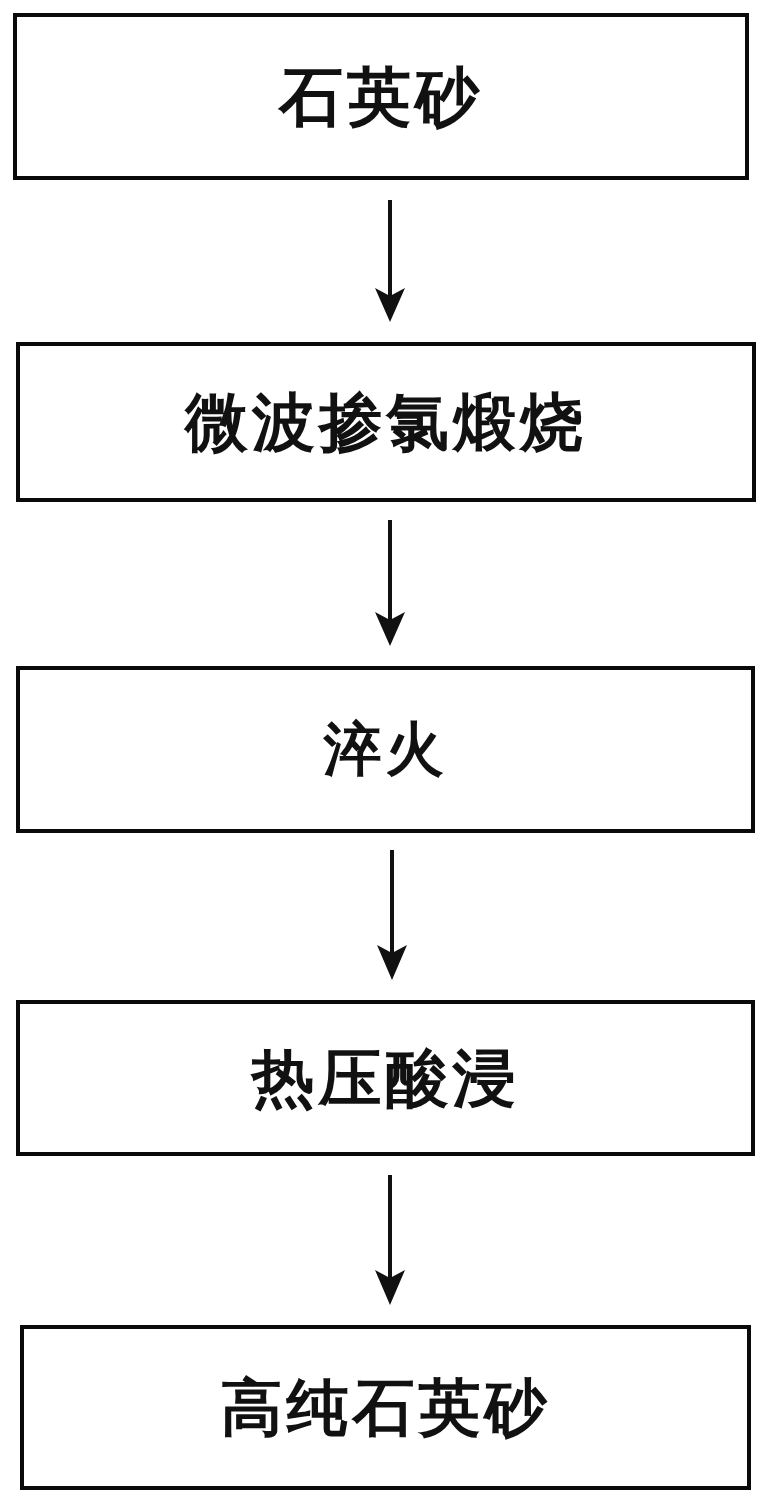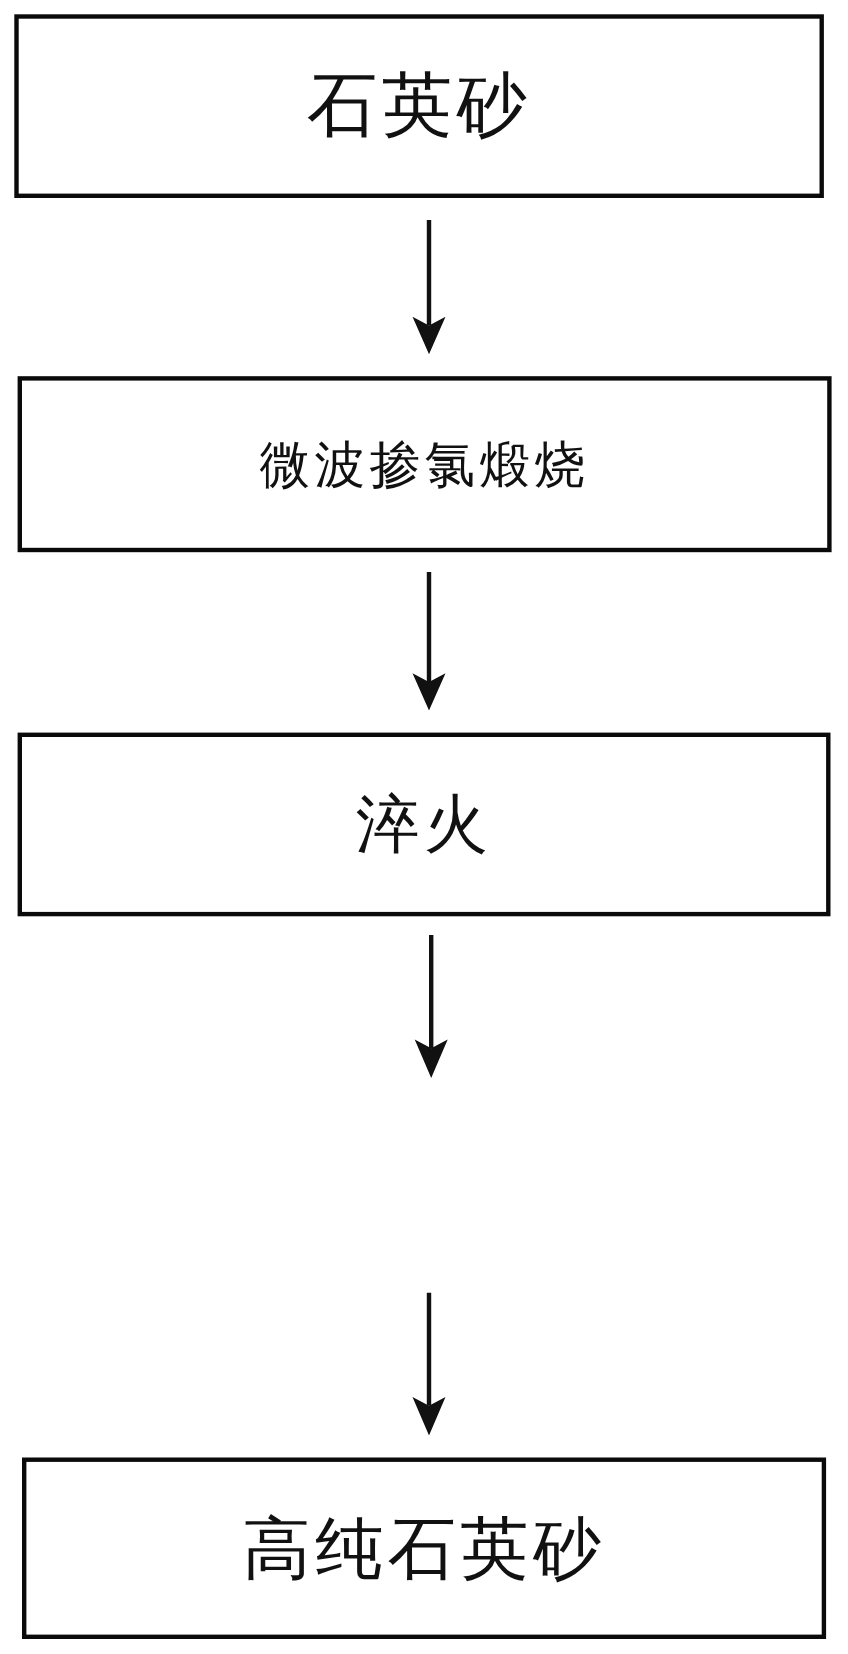--- a/index.html
+++ b/index.html
@@ -32,32 +32,32 @@
   }
 
   .node-label {
     font-family: "DejaVu Serif", "Liberation Serif", serif;
     font-size: 62px;
     line-height: 1.05;
     color: #111111;
     letter-spacing: 4px;
     white-space: nowrap;
     text-align: center;
-    font-weight: 400;
+    font-weight: 700;
   }
 
   
   #node-0 { left: 13px;  top: 13px;   width: 736px; height: 167px; }
   #node-1 { left: 16px;  top: 342px;  width: 740px; height: 160px; }
   #node-2 { left: 16px;  top: 666px;  width: 739px; height: 167px; }
   #node-3 { left: 16px;  top: 1000px; width: 739px; height: 156px; }
   #node-4 { left: 20px;  top: 1325px; width: 731px; height: 165px; }
 
   #node-0 .node-label { font-size: 64px; }
-  #node-1 .node-label { font-size: 46px; }
+  #node-1 .node-label { font-size: 63px; }
   #node-2 .node-label { font-size: 58px; }
   #node-3 .node-label { font-size: 63px; }
   #node-4 .node-label { font-size: 62px; }
 
   .connector {
     position: absolute;
     width: 40px;
     overflow: visible;
   }
   .connector svg {
@@ -102,20 +102,23 @@
     <span class="node-label">淬火</span>
   </div>
 
   <div class="connector" id="edge-2">
     <svg viewBox="0 0 40 130" preserveAspectRatio="none" aria-hidden="true">
       <line x1="20" y1="0" x2="20" y2="103" stroke="#111111" stroke-width="4"></line>
       <polygon points="20,130 5,95 20,103 35,95" fill="#111111"></polygon>
     </svg>
   </div>
 
+  <div class="node" id="node-3">
+    <span class="node-label">热压酸浸</span>
+  </div>
 
   <div class="connector" id="edge-3">
     <svg viewBox="0 0 40 130" preserveAspectRatio="none" aria-hidden="true">
       <line x1="20" y1="0" x2="20" y2="103" stroke="#111111" stroke-width="4"></line>
       <polygon points="20,130 5,95 20,103 35,95" fill="#111111"></polygon>
     </svg>
   </div>
 
   <div class="node" id="node-4">
     <span class="node-label">高纯石英砂</span>

